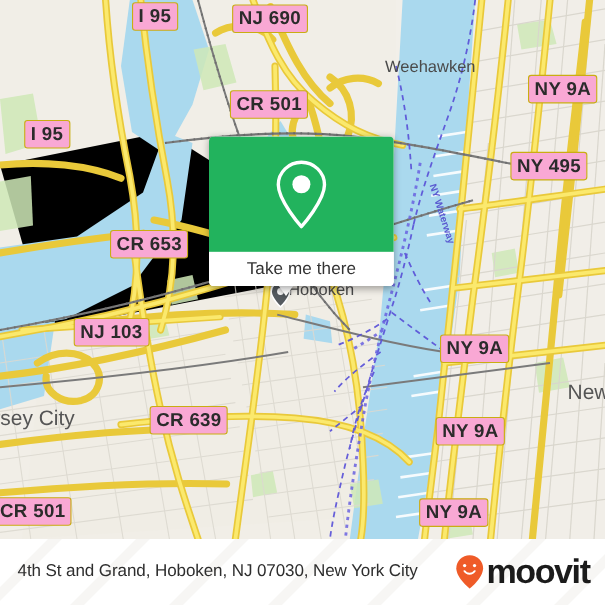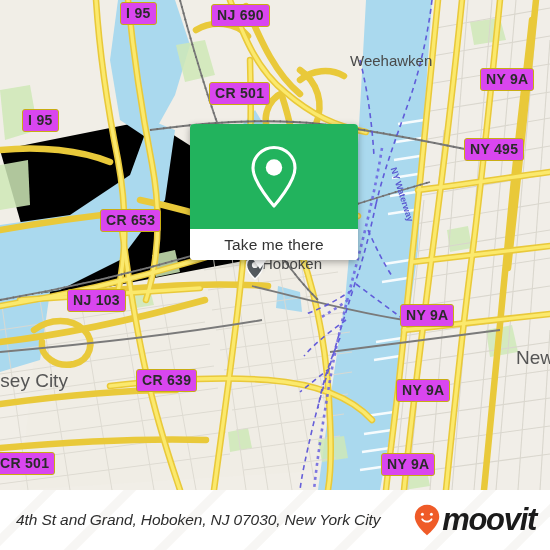--- a/index.html
+++ b/index.html
@@ -16,25 +16,25 @@
   .map svg{display:block;}
   .attrib{
     position:absolute;left:9px;top:471px;
     font-size:12.5px;color:#3d3d3d;letter-spacing:.1px;
     white-space:nowrap;
   }
 
   
   .shield{
     position:absolute;
-    background:#d946ef;
+    background:#f9a8d4;
     border:1.3px solid #c9ad12;
     border-radius:3px;
     color:#2b2b2b;
-    font-size:14px;
+    font-size:17px;
     font-weight:bold;
     line-height:1;
     padding:3px 5px 4px 5px;
     white-space:nowrap;
     letter-spacing:.3px;
   }
   
   .place{
     position:absolute;
     color:#4b4b4b;
@@ -74,21 +74,21 @@
     width:0;height:0;
     border-left:8px solid transparent;
     border-right:8px solid transparent;
     border-top:11px solid #ffffff;
     filter:drop-shadow(0 2px 2px rgba(0,0,0,.22));
   }
 
   
   .bottombar{
     position:absolute;left:0;top:490px;width:550px;height:60px;
-    background:#ffffff;overflow:hidden;font-style:italic;
+    background:#ffffff;overflow:hidden;
   }
   .bottombar .wm{position:absolute;left:0;top:0;width:550px;height:60px;opacity:.55;}
   .addr{
     position:absolute;left:16px;top:50%;transform:translateY(-50%);
     font-size:15.5px;color:#2e2e2e;white-space:nowrap;letter-spacing:-.1px;
   }
   .brand{
     position:absolute;right:14px;top:50%;transform:translateY(-50%);
     display:flex;align-items:flex-start;gap:2px;
   }

